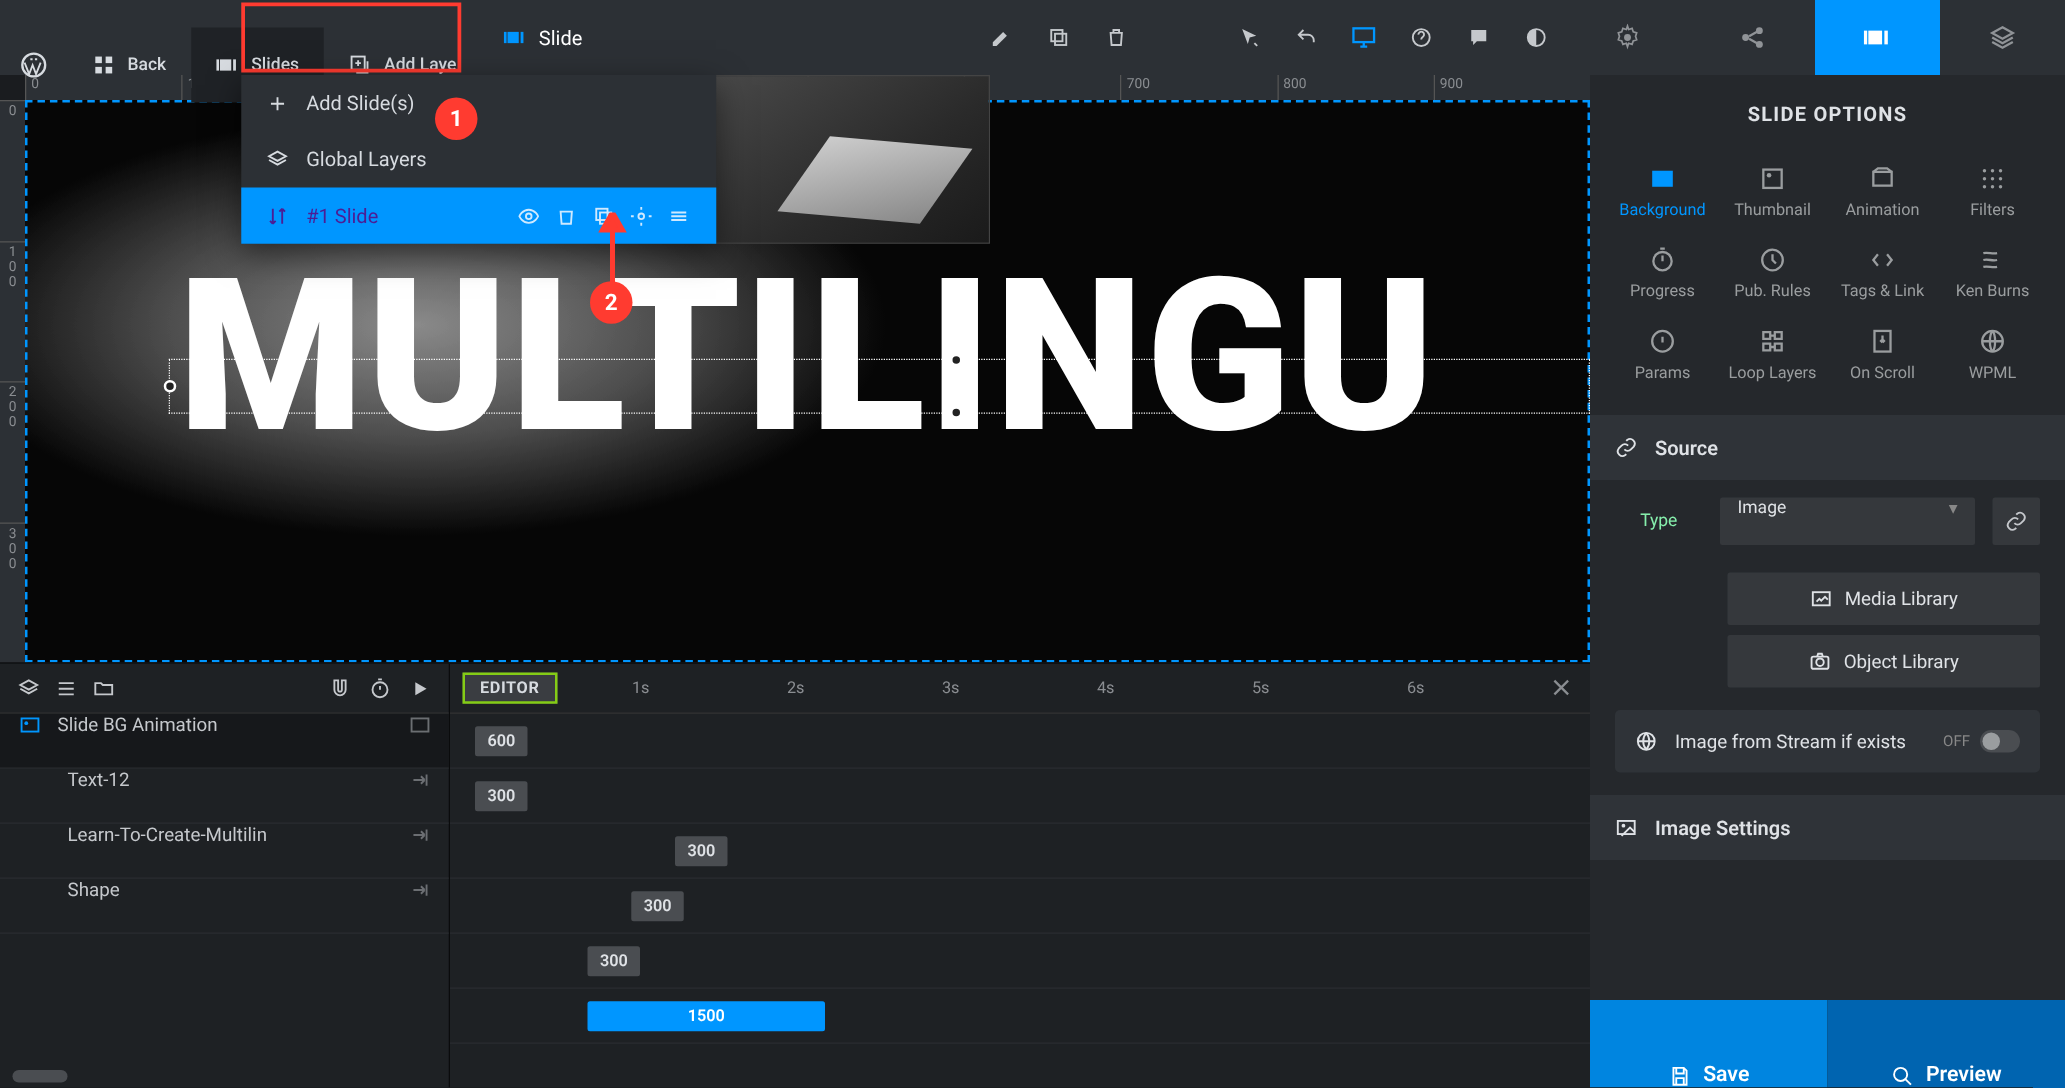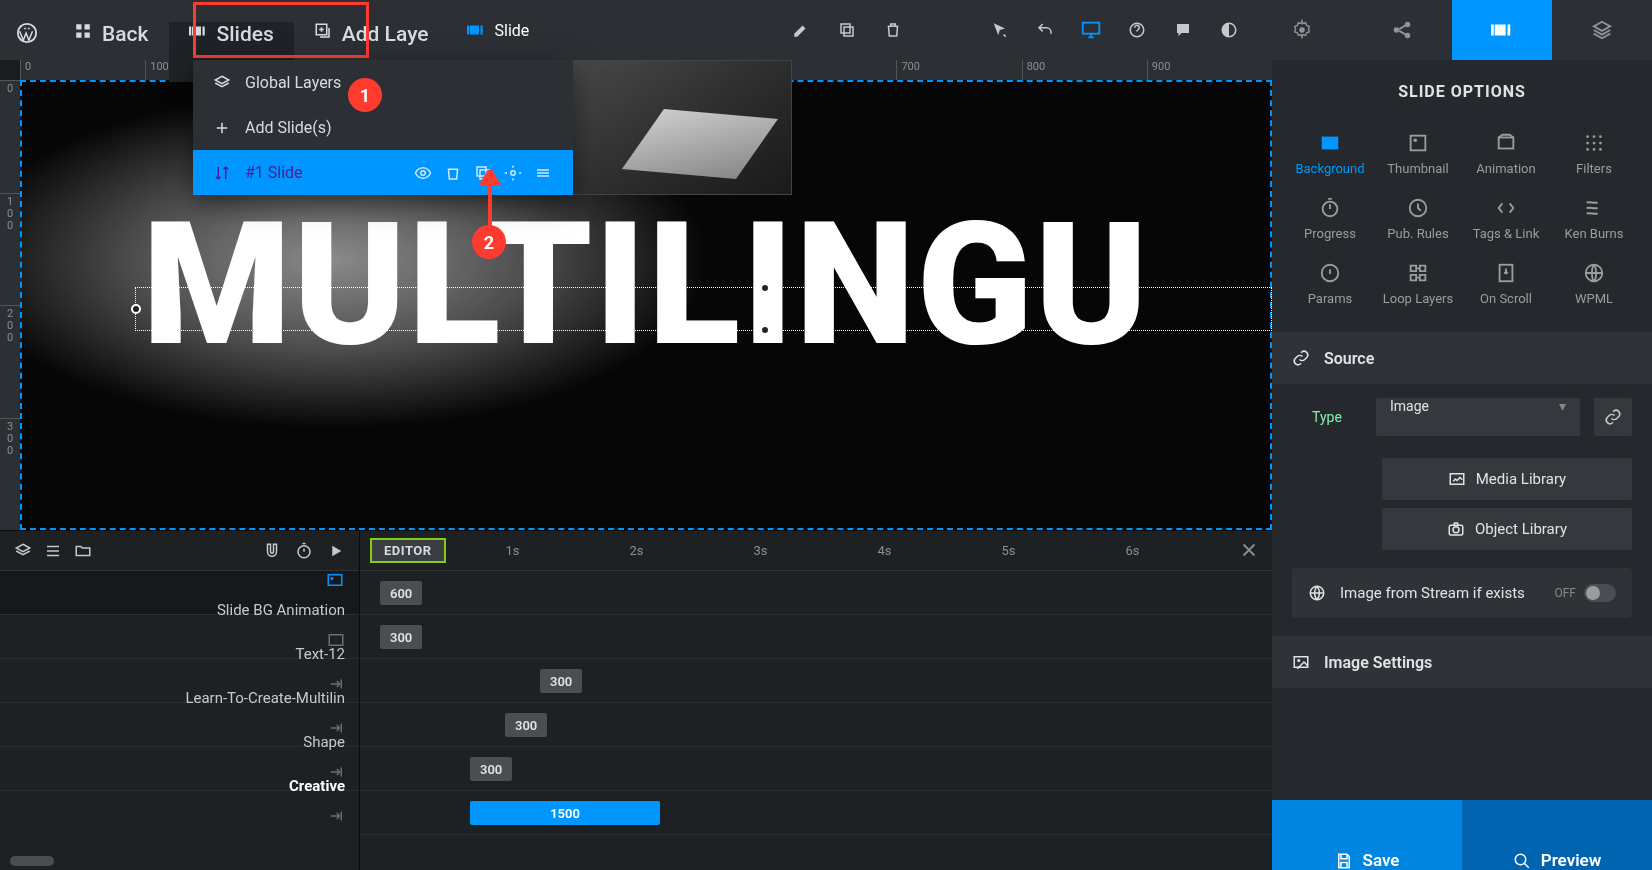--- a/index.html
+++ b/index.html
@@ -1,21 +1,21 @@
 <!DOCTYPE html>
 <html><head>
 <meta charset="utf-8">
 <style>
 * { margin: 0; padding: 0; box-sizing: border-box; font-family: -apple-system, BlinkMacSystemFont, "Segoe UI", Roboto, Arial, sans-serif; }
 body { background: #1a1c1f; color: #c5c8cc; overflow: hidden; width: 1652px; height: 870px; position: relative; }
 svg { display: block; }
 
 
 .topbar { height: 60px; background: #2c3035; display: flex; align-items: center; position: relative; z-index: 20; }
-.topbar-item { height: 60px; display: flex; align-items: flex-start; gap: 10px; padding: 0 20px; color: #d7dbe0; font-size: 21px; font-weight: 500; cursor: pointer; margin-top: 44px; }
+.topbar-item { height: 60px; display: flex; align-items: center; gap: 10px; padding: 0 20px; color: #d7dbe0; font-size: 14px; font-weight: 500; cursor: pointer; margin-top: 44px; }
 .topbar-item.active { background: #1f2226; }
 .topbar-icon-btn { width: 46px; height: 60px; display: flex; align-items: center; justify-content: center; cursor: pointer; color: #c5c8cc; }
 .topbar-icon-btn.desktop { color: #0096ff; }
 .topbar-spacer { flex: 1; }
 .slide-indicator { display: flex; align-items: center; gap: 10px; padding: 0 18px; color: #fff; }
 .slide-indicator .slide-icon { color: #0096ff; }
 .right-tabs { display: flex; height: 60px; background: #2c3035; }
 .rtab { width: 100px; display: flex; align-items: center; justify-content: center; color: #909397; cursor: pointer; }
 .rtab.active { background: #0096ff; color: #fff; }
 .highlight-box { position: absolute; border: 3px solid #ff3b30; top: 2px; left: 193px; width: 176px; height: 56px; pointer-events: none; }
@@ -45,21 +45,21 @@
 .sel-box { position: absolute; border: 1px dotted #fff; left: 115px; right: 0; top: 46%; height: 44px; }
 .sel-handle { position: absolute; width: 10px; height: 10px; border: 2px solid #fff; border-radius: 50%; background: #222; }
 .preview-thumb { position: absolute; top: 0; left: 562px; width: 230px; height: 135px; background: linear-gradient(145deg, #4a4a4a 0%, #2a2a2a 60%, #1a1a1a 100%); z-index: 25; border: 1px solid #444; }
 .preview-thumb::before { content: ""; position: absolute; left: 35%; bottom: 15%; width: 50%; height: 45%; background: linear-gradient(160deg, #ccc, #888); transform: skew(-35deg, 5deg); }
 
 
 .timeline-wrap { position: absolute; bottom: 0; left: 0; right: 380px; height: 340px; background: #1e2124; border-top: 1px solid #0a0b0c; display: flex; }
 .layers-panel { width: 360px; background: #1e2124; border-right: 1px solid #0a0b0c; display: flex; flex-direction: column; }
 .layers-toolbar { height: 40px; display: flex; align-items: center; gap: 12px; padding: 0 14px; border-bottom: 1px solid #333; }
 .layers-toolbar .lt-right { margin-left: auto; display: flex; gap: 14px; align-items: center; }
-.layer-row { height: 44px; display: flex; align-items: flex-end; gap: 12px; padding: 0 14px; border-bottom: 1px solid #2a2d31; color: #c5c8cc; font-size: 15px; cursor: pointer; flex-direction: column; }
+.layer-row { height: 44px; display: flex; align-items: flex-start; gap: 12px; padding: 0 14px; border-bottom: 1px solid #2a2d31; color: #c5c8cc; font-size: 15px; cursor: pointer; }
 .layer-row.active { background: #16181b; }
 .layer-row .lr-icon { width: 20px; display: flex; justify-content: center; }
 .layer-row .lr-end { margin-left: auto; display: flex; gap: 6px; color: #6b6e72; }
 .lr-icon.blue { color: #0096ff; }
 .layer-row.bold { font-weight: 700; color: #fff; }
 .scrollbar-fake { position: absolute; bottom: 4px; left: 10px; width: 44px; height: 10px; background: #4a4d51; border-radius: 5px; }
 
 .timeline-panel { flex: 1; position: relative; }
 .timeline-header { height: 40px; display: flex; align-items: center; border-bottom: 1px solid #333; position: relative; }
 .editor-chip { margin-left: 10px; background: #3a3d41; border: 2px solid #84cc16; padding: 3px 12px; font-size: 13px; font-weight: 700; color: #d7dbe0; letter-spacing: .5px; }
@@ -222,29 +222,29 @@
           <path d="M12 3l9 5-9 5-9-5 9-5zm-9 9l9 5 9-5M3 16l9 5 9-5" fill="none" stroke="currentColor" stroke-width="2"></path>
         </svg>
       </div>
   </div>
   <div class="highlight-box"></div>
 </div>
 
 <div class="dropdown">
   <div class="dd-item">
     <svg class="ico" viewBox="0 0 24 24">
+        <path d="M12 5v14M5 12h14" stroke="currentColor" stroke-width="2"></path>
+      </svg>
+    <span>Add Slide(s)</span>
+  </div>
+  <div class="dd-item">
+    <svg class="ico" viewBox="0 0 24 24">
         <path d="M12 3l9 5-9 5-9-5 9-5zm-9 9l9 5 9-5" fill="none" stroke="currentColor" stroke-width="2"></path>
       </svg>
     <span>Global Layers</span>
-  </div>
-  <div class="dd-item">
-    <svg class="ico" viewBox="0 0 24 24">
-        <path d="M12 5v14M5 12h14" stroke="currentColor" stroke-width="2"></path>
-      </svg>
-    <span>Add Slide(s)</span>
   </div>
   <div class="dd-item selected">
     <svg class="ico" viewBox="0 0 24 24">
         <path d="M7 4v16m0 0l-3-3m3 3l3-3M17 20V4m0 0l-3 3m3-3l3 3" stroke="currentColor" stroke-width="2" fill="none"></path>
       </svg>
     <span>#1 Slide</span>
     <div class="dd-item-actions">
       <div class="aicon">
           <svg class="ico" viewBox="0 0 24 24">
             <path d="M2 12s3-7 10-7 10 7 10 7-3 7-10 7S2 12 2 12z" fill="none" stroke="currentColor" stroke-width="2"></path>
@@ -408,34 +408,20 @@
             </svg>
           </div>
           <span>Shape</span>
           <div class="lr-end">
             <svg class="ico" viewBox="0 0 24 24">
               <path d="M5 12h12m0 0l-4-4m4 4l-4 4" stroke="currentColor" stroke-width="2" fill="none"></path>
               <path d="M19 6v12" stroke="currentColor" stroke-width="2"></path>
             </svg>
           </div>
         </div>
-        <div class="layer-row bold">
-          <div style="padding-left:28px" class="lr-icon blue">
-            <svg class="ico" viewBox="0 0 24 24">
-              <path d="M6 5h12M12 5v14" stroke="currentColor" stroke-width="3" fill="none"></path>
-            </svg>
-          </div>
-          <span>Creative</span>
-          <div class="lr-end">
-            <svg class="ico" viewBox="0 0 24 24">
-              <path d="M5 12h12m0 0l-4-4m4 4l-4 4" stroke="currentColor" stroke-width="2" fill="none"></path>
-              <path d="M19 6v12" stroke="currentColor" stroke-width="2"></path>
-            </svg>
-          </div>
-        </div>
       </div>
     <div class="scrollbar-fake"></div>
   </div>
   <div class="timeline-panel">
     <div class="timeline-header">
       <div class="editor-chip">EDITOR</div>
       <div class="time-marks">
         <span>1s</span>
         <span>2s</span>
         <span>3s</span>

